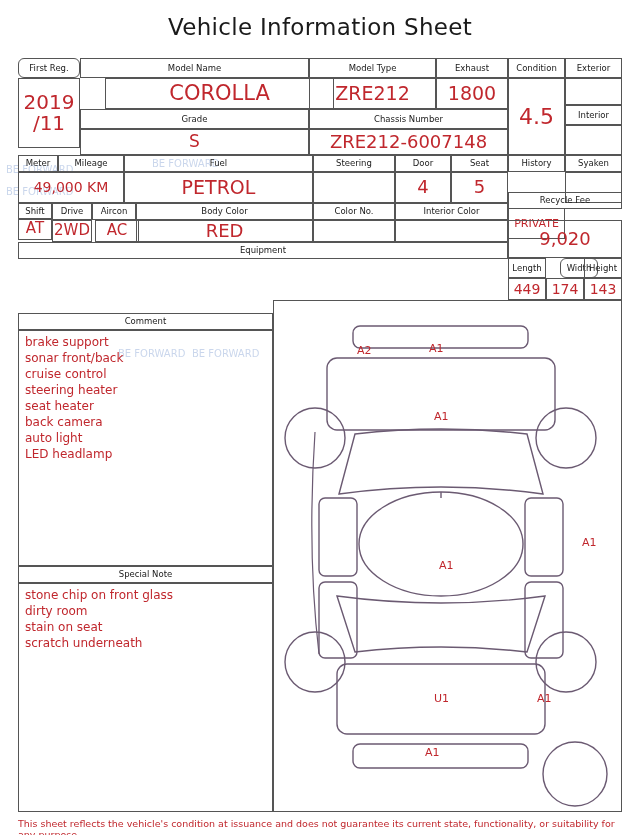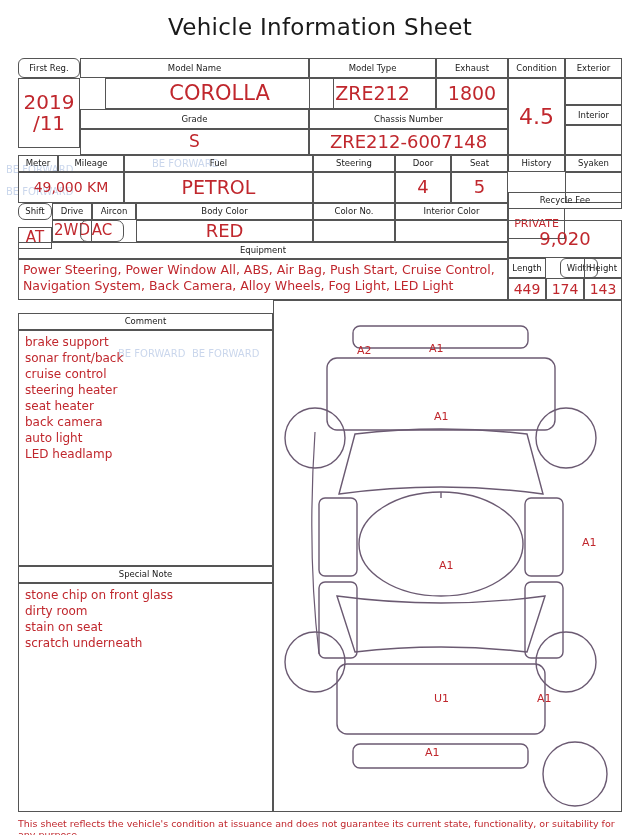--- a/index.html
+++ b/index.html
@@ -242,36 +242,36 @@
   <div class="box" style="left:565px; top:155px; width:57px; height:17px;">
     <span class="lbl">Syaken</span>
   </div>
   <div class="box" style="left:508px; top:172px; width:57px; height:31px;margin-top:36px;">
     <span class="val" style="font-size:11px;">PRIVATE</span>
   </div>
   <div class="box" style="left:565px; top:172px; width:57px; height:31px;">
     <span class="val sm"></span>
   </div>
 
-  <div class="box" style="left:18px; top:203px; width:34px; height:17px;border-radius:7px;">
+  <div class="box" style="left:18px; top:203px; width:34px; height:17px;">
     <span class="lbl">Shift</span>
   </div>
   <div class="box" style="left:52px; top:203px; width:40px; height:17px;">
     <span class="lbl">Drive</span>
   </div>
   <div class="box" style="left:92px; top:203px; width:44px; height:17px;">
     <span class="lbl">Aircon</span>
   </div>
-  <div class="box" style="left:18px; top:227px; width:34px; height:22px;">
+  <div class="box" style="left:18px; top:218px; width:34px; height:22px;">
     <span class="val" style="font-size:15px;">AT</span>
   </div>
   <div class="box" style="left:52px; top:220px; width:40px; height:22px;">
     <span class="val" style="font-size:15px;">2WD</span>
   </div>
-  <div class="box" style="left:80px; top:220px; width:44px; height:22px;border-radius:7px;">
+  <div class="box" style="left:95px; top:220px; width:44px; height:22px;">
     <span class="val" style="font-size:15px;">AC</span>
   </div>
 
   <div class="box" style="left:136px; top:203px; width:177px; height:17px;">
     <span class="lbl">Body Color</span>
   </div>
   <div class="box" style="left:136px; top:220px; width:177px; height:22px;">
     <span class="val" style="font-size:18px;">RED</span>
   </div>
 
@@ -291,23 +291,20 @@
 
   <div class="box" style="left:508px; top:192px; width:114px; height:17px;align-items:center;">
     <span class="lbl">Recycle Fee</span>
   </div>
   <div class="box" style="left:508px; top:220px; width:114px; height:38px;">
     <span class="val" style="font-size:18px;">9,020</span>
   </div>
 
   <div class="box" style="left:18px; top:242px; width:490px; height:17px;">
     <span class="lbl">Equipment</span>
-  </div>
-  <div class="box cell-topleft" style="left:18px; top:259px; width:490px; height:41px;">
-    <div class="equip-text">Power Steering, Power Window  All, ABS, Air Bag, Push Start, Cruise Control, Navigation System, Back Camera, Alloy Wheels, Fog Light, LED Light</div>
   </div>
 
   <div class="box" style="left:508px; top:258px; width:38px; height:20px;">
     <span class="lbl">Length</span>
   </div>
   <div class="box" style="left:560px; top:258px; width:38px; height:20px;border-radius:6px;">
     <span class="lbl">Width</span>
   </div>
   <div class="box" style="left:584px; top:258px; width:38px; height:20px;">
     <span class="lbl">Height</span>

